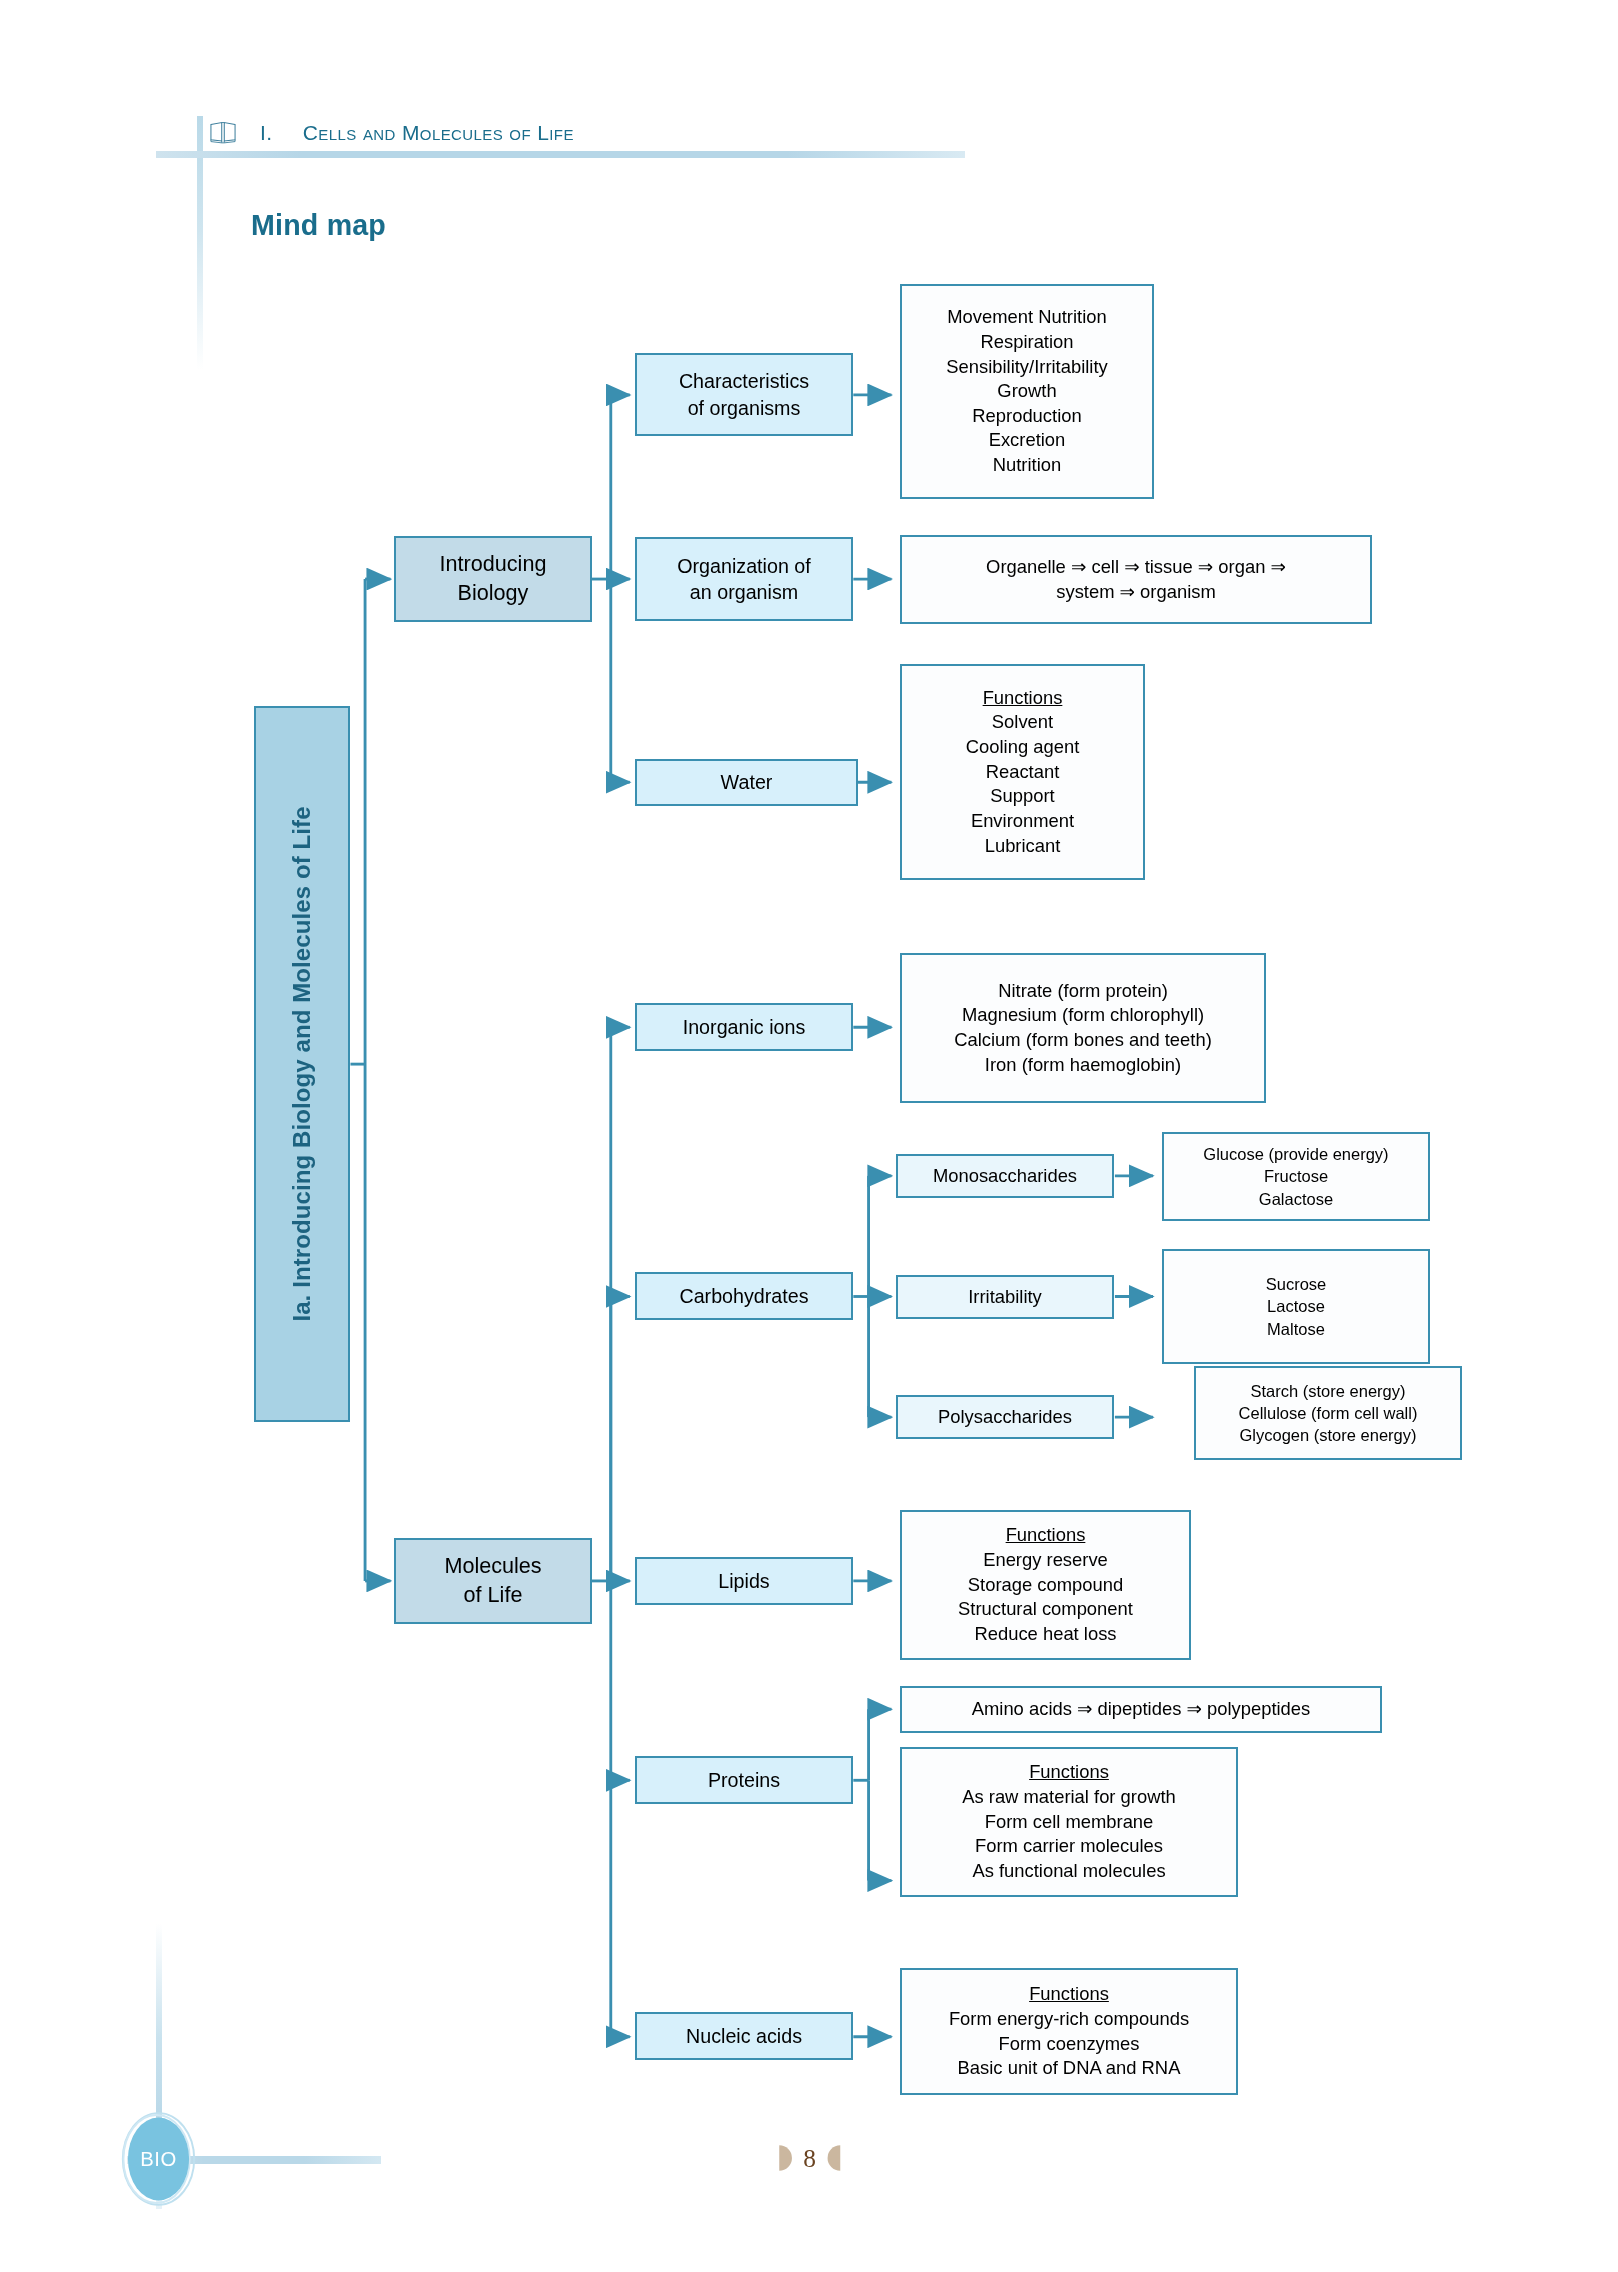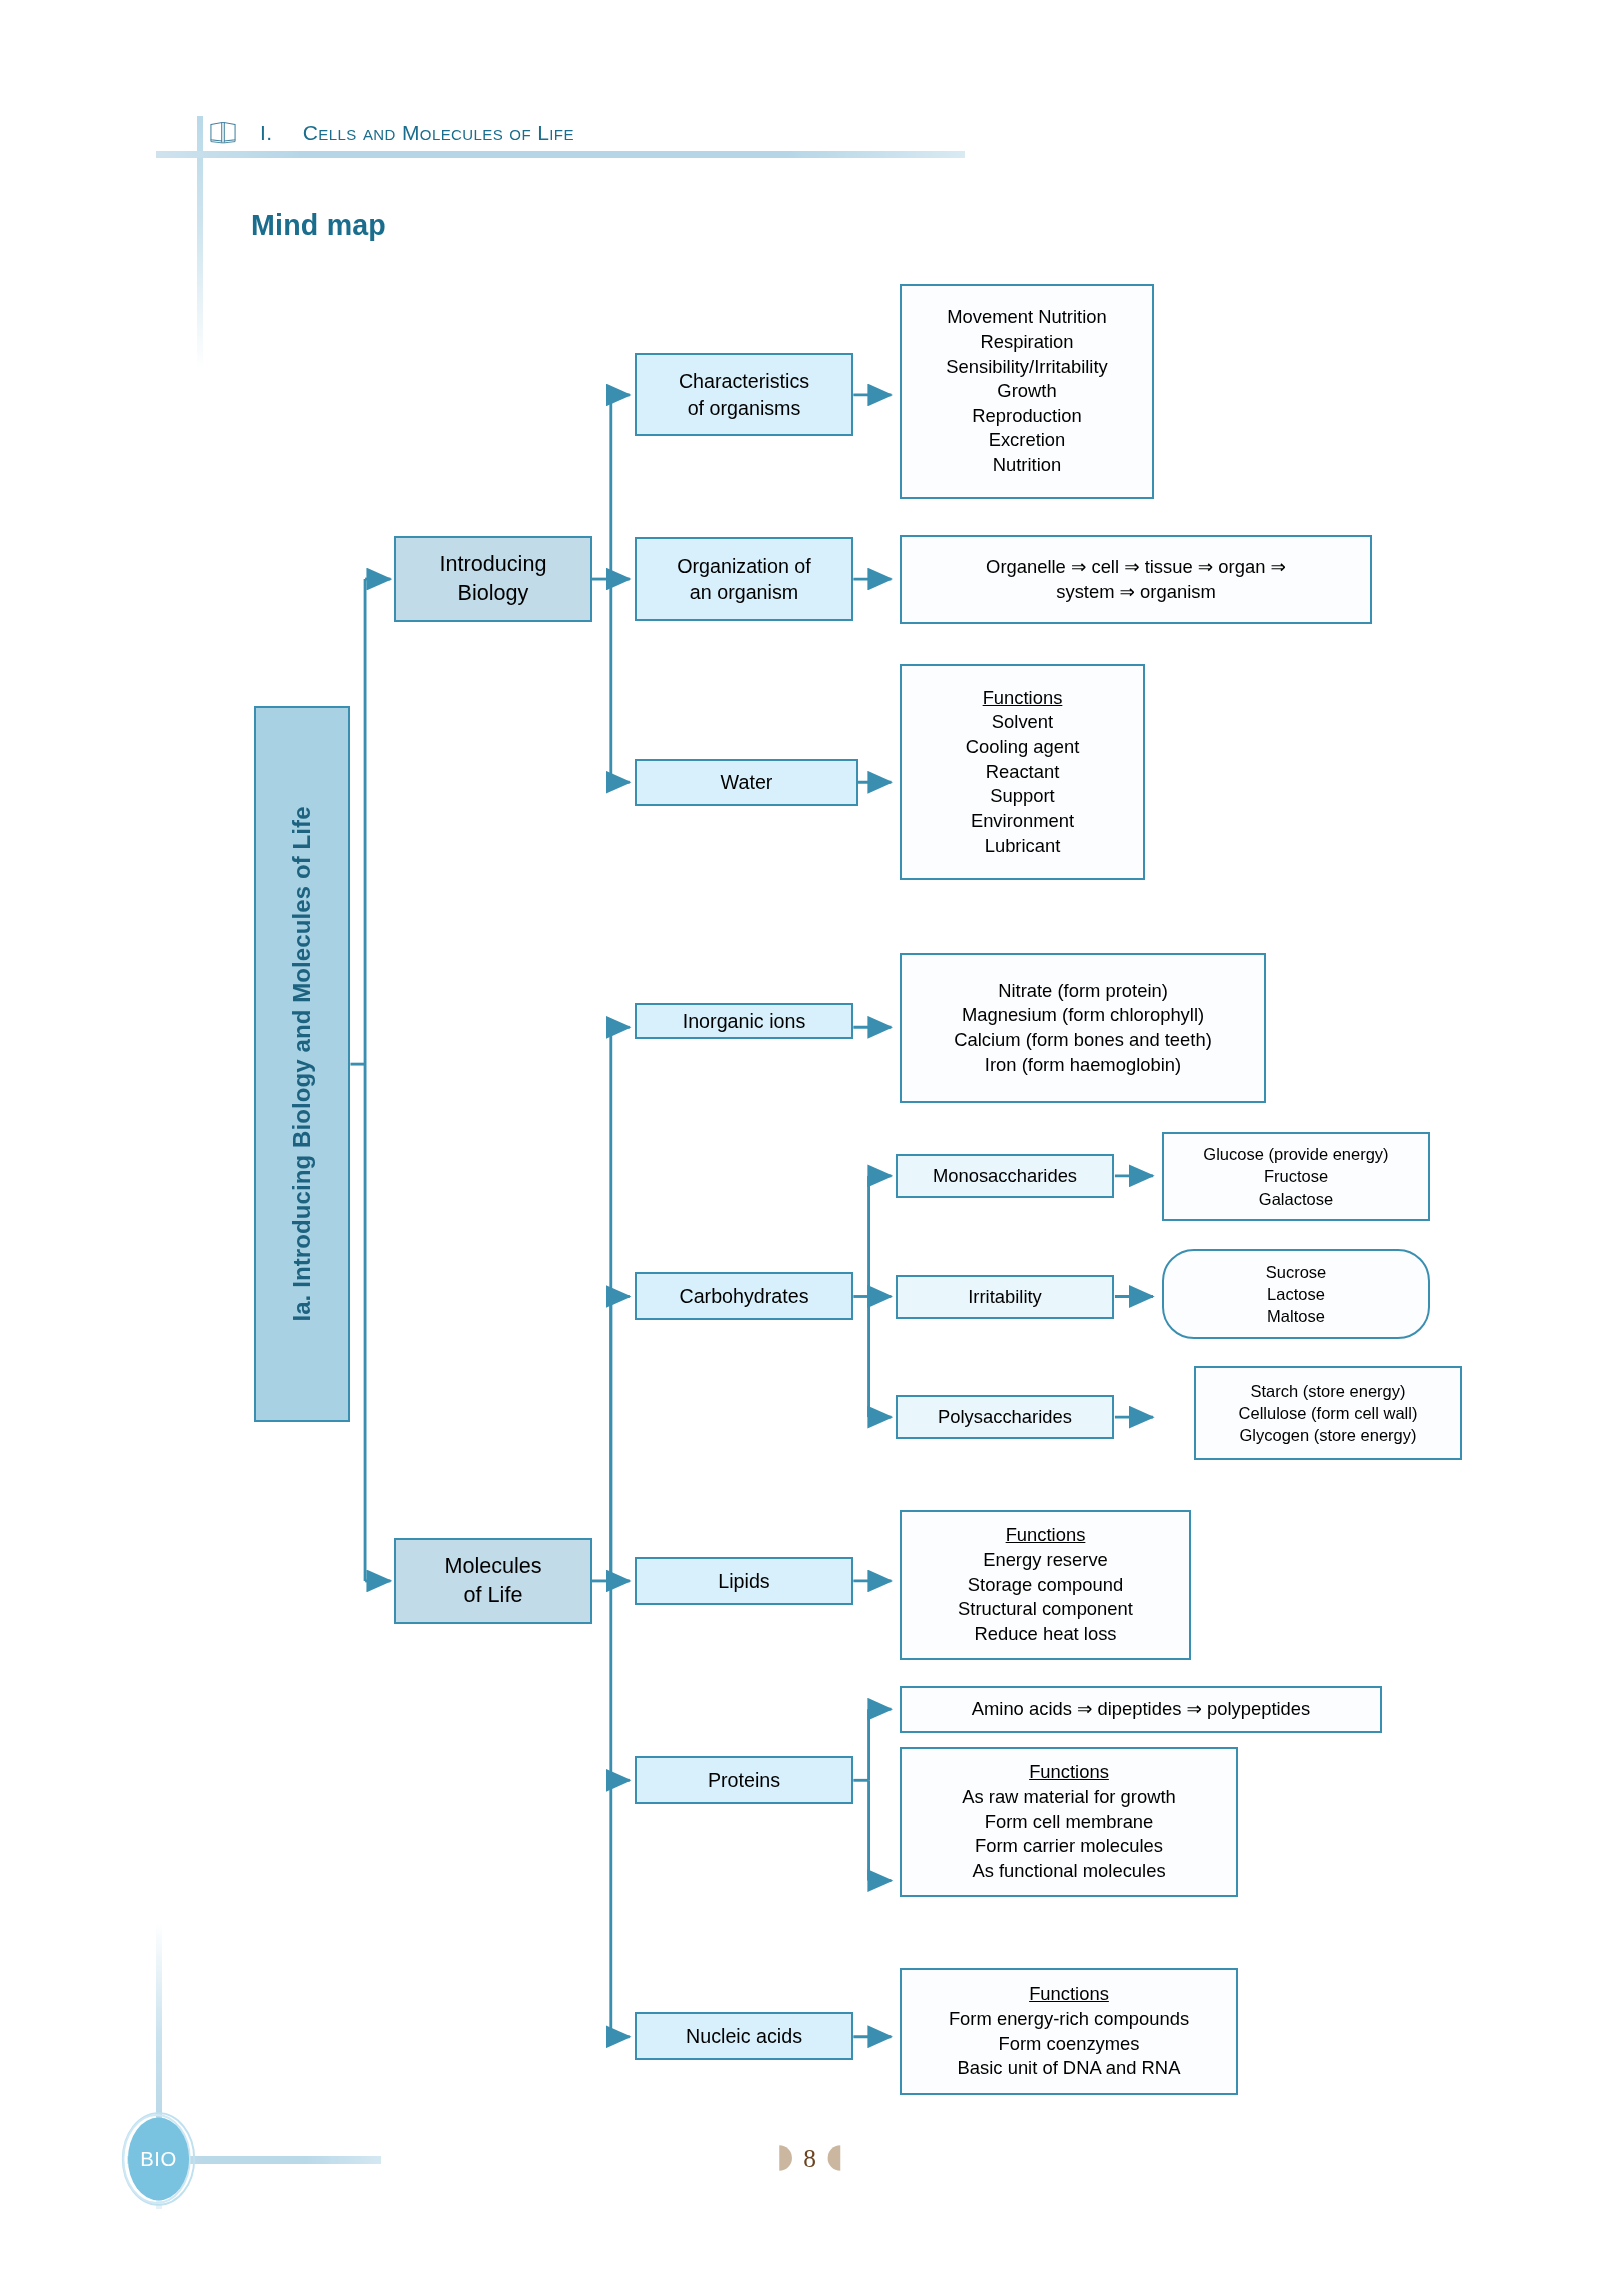--- a/index.html
+++ b/index.html
@@ -321,21 +321,21 @@
     <span class="fn-title">Functions</span>
     <span>Solvent</span><br>
     <span>Cooling agent</span><br>
     <span>Reactant</span><br>
     <span>Support</span><br>
     <span>Environment</span><br>
     <span>Lubricant</span>
   </span>
 </div>
 
-<div class="node node-l2" style="left:635px; top:1003px; width:218px; height:36px;">
+<div class="node node-l2" style="left:635px; top:1003px; width:218px; height:48px;">
   <span class="lines">
     <span>Inorganic ions</span>
   </span>
 </div>
 
 <div class="node leaf" style="left:900px; top:953px; width:366px; height:150px;">
   <span class="lines">
     <span>Nitrate (form protein)</span><br>
     <span>Magnesium (form chlorophyll)</span><br>
     <span>Calcium (form bones and teeth)</span><br>
@@ -360,21 +360,21 @@
     <span>Fructose</span><br>
     <span>Galactose</span>
   </span>
 </div>
 
 <div class="node node-l3" style="left:896px; top:1275px; width:218px; height:44px;">
   <span class="lines">
     <span>Irritability</span>
   </span>
 </div>
-<div class="node leaf leaf-sm" style="left:1162px; top:1249px; width:268px; height:90px;border-radius:32px;">
+<div class="node leaf leaf-sm" style="left:1162px; top:1249px; width:268px; height:115px;">
   <span class="lines">
     <span>Sucrose</span><br>
     <span>Lactose</span><br>
     <span>Maltose</span>
   </span>
 </div>
 
 <div class="node node-l3" style="left:896px; top:1395px; width:218px; height:44px;">
   <span class="lines">
     <span>Polysaccharides</span>

